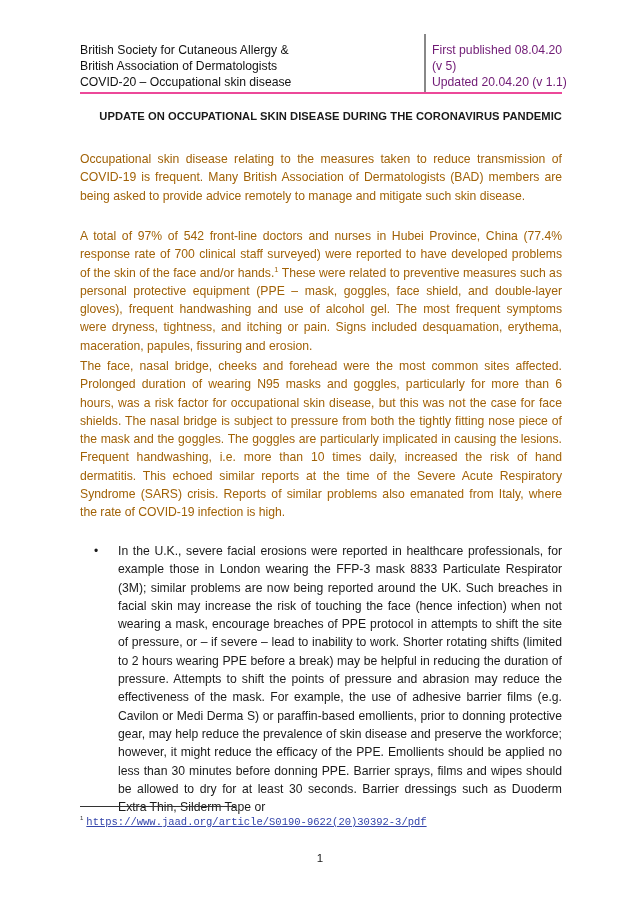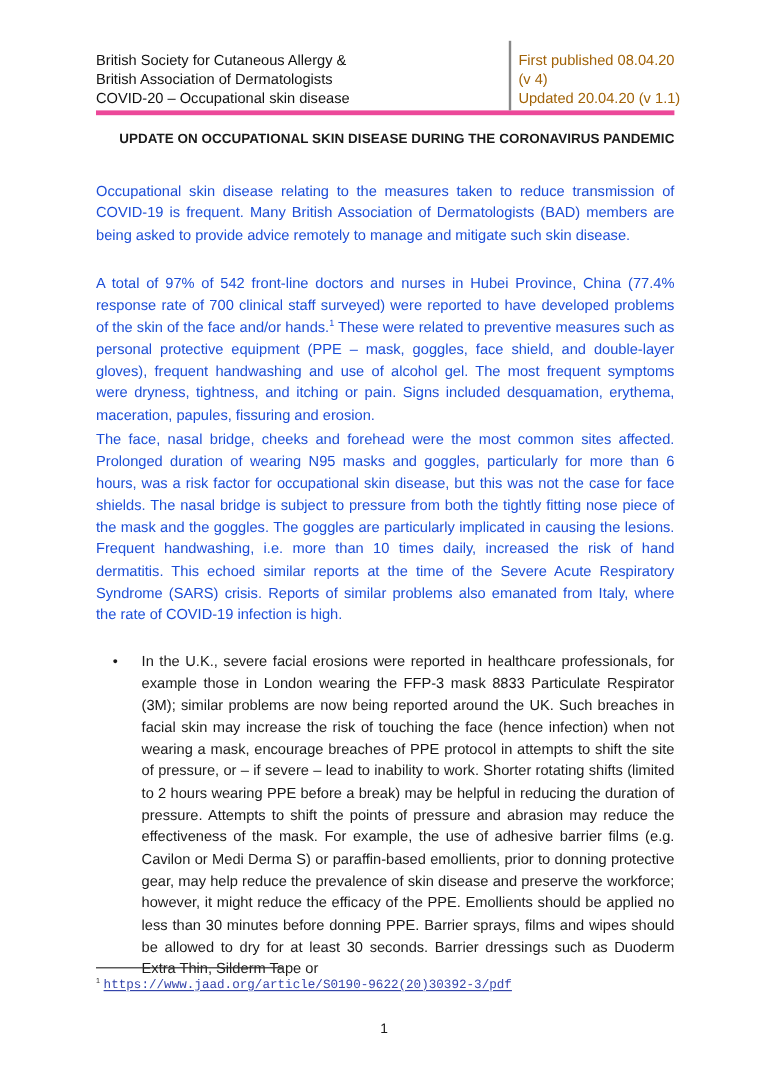--- a/index.html
+++ b/index.html
@@ -1,33 +1,33 @@
 <!DOCTYPE html>
 <html><head>
 <meta charset="utf-8">
 <style>
   html, body { margin: 0; padding: 0; background: #ffffff; }
   body { width: 640px; height: 905px; position: relative; overflow: hidden;
          font-family: "Liberation Sans", sans-serif; color: #1a1a1a; }
   .page { position: absolute; left: 0; top: 0; width: 640px; height: 905px; background: #fff; }
 
   .header { position: absolute; left: 80px; top: 38px; width: 482px; height: 54px;
-            border-bottom: 4px solid #ec4899; }
+            border-bottom: 2px solid #ec4899; }
   .header-left { position: absolute; left: 0; top: 4px; width: 340px;
                  font-size: 12.2px; line-height: 16px; color: #111; }
   .header-divider { position: absolute; left: 344px; top: -4px; width: 2px; height: 58px; background: #888; }
   .header-right { position: absolute; left: 352px; top: 4px; width: 135px;
-                  font-size: 12.2px; line-height: 16px; color: #a16207; }
+                  font-size: 12.2px; line-height: 16px; color: #701a75; }
   .hline { display: block; white-space: nowrap; }
 
   .title { position: absolute; left: 80px; top: 110px; width: 482px; text-align: right;
            font-size: 11.2px; font-weight: bold; color: #1a1a1a; letter-spacing: 0.05px; }
 
   .para { position: absolute; left: 80px; width: 482px; font-size: 12.2px; line-height: 18.3px;
-          text-align: justify; color: #1d4ed8; }
+          text-align: justify; color: #a16207; }
   .p1 { top: 150px; }
   .p2 { top: 227px; }
   .p3 { top: 357px; }
   sup { font-size: 7.5px; line-height: 0; }
 
   .bullet { position: absolute; left: 80px; top: 542px; width: 482px; }
   .bullet-dot { position: absolute; left: 14px; top: 0; font-size: 12px; line-height: 18.3px; }
   .bullet-text { position: absolute; left: 38px; top: 0; width: 444px; font-size: 12.2px;
                  line-height: 18.3px; text-align: justify; color: #1a1a1a; }
 
@@ -45,21 +45,21 @@
 
   <div class="header">
     <div class="header-left">
       <span class="hline">British Society for Cutaneous Allergy &amp;</span>
       <span class="hline">British Association of Dermatologists</span>
       <span class="hline">COVID-20 – Occupational skin disease</span>
     </div>
     <div class="header-divider"></div>
     <div class="header-right">
       <span class="hline">First published 08.04.20</span>
-      <span class="hline">(v 4)</span>
+      <span class="hline">(v 5)</span>
       <span class="hline">Updated 20.04.20 (v 1.1)</span>
     </div>
   </div>
 
   <div class="title">UPDATE ON OCCUPATIONAL SKIN DISEASE DURING THE CORONAVIRUS PANDEMIC</div>
 
   <div class="para p1">Occupational skin disease relating to the measures taken to reduce transmission of COVID-19 is frequent. Many British Association of Dermatologists (BAD) members are being asked to provide advice remotely to manage and mitigate such skin disease.</div>
 
   <div class="para p2"><span>A total of 97% of 542 front-line doctors and nurses in Hubei Province, China (77.4% response rate of 700 clinical staff surveyed) were reported to have developed problems of the skin of the face and/or hands.</span><sup>1</sup><span> These were related to preventive measures such as personal protective equipment (PPE – mask, goggles, face shield, and double-layer gloves), frequent handwashing and use of alcohol gel. The most frequent symptoms were dryness, tightness, and itching or pain. Signs included desquamation, erythema, maceration, papules, fissuring and erosion.</span></div>
 

